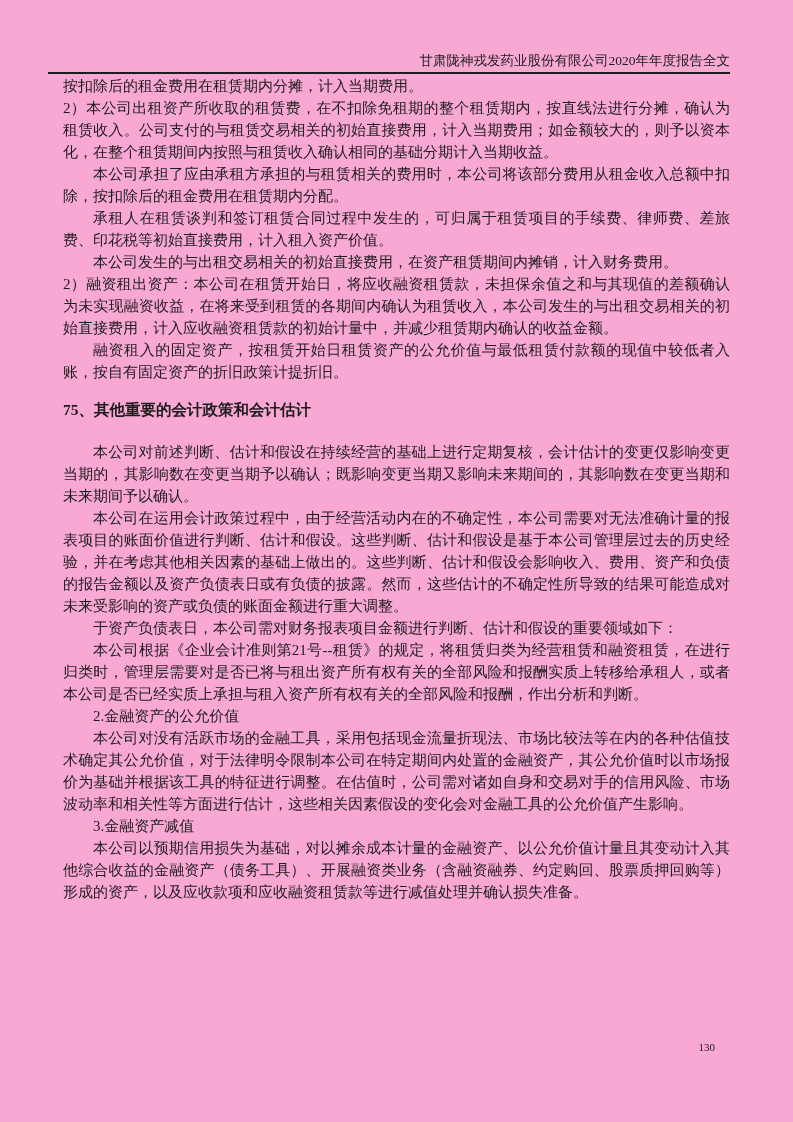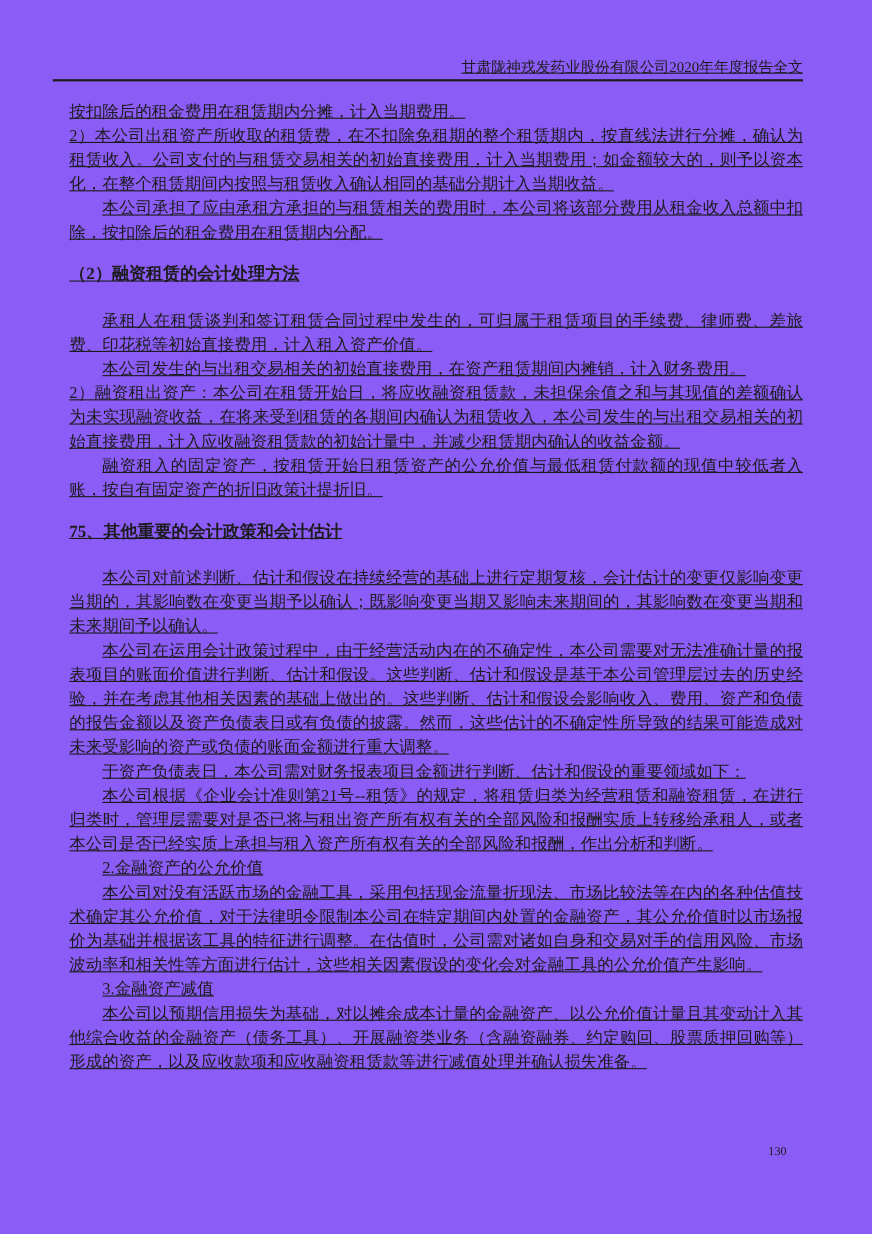--- a/index.html
+++ b/index.html
@@ -12,36 +12,35 @@
     height: 1122px;
     font-family: "Liberation Serif", "DejaVu Serif", serif;
     color: #1c1c1c;
   }
   .page {
     position: relative;
     box-sizing: border-box;
     width: 793px;
     height: 1122px;
     padding: 0 63px;
-    background: #8b5cf6;
+    background: #f9a8d4;
     overflow: hidden;
-    text-decoration: underline;
   }
   .page-header {
     margin-left: -15px;           
     padding-top: 52px;
     padding-bottom: 3px;
     border-bottom: 2px solid #1c1c1c;
     text-align: right;
     font-size: 13.5px;
     line-height: 17px;
     white-space: nowrap;
   }
   .doc-body {
-    margin-top: 17px;
+    margin-top: 1px;
     font-size: 15px;
     line-height: 22px;
     text-align: justify;
   }
   .doc-body p {
     margin: 0;
     padding: 0;
   }
   .doc-body p.indent {
     text-indent: 2em;
@@ -67,21 +66,20 @@
 
   <div class="page-header">
     <span>甘肃陇神戎发药业股份有限公司2020年年度报告全文</span>
   </div>
 
   <div class="doc-body">
 
   <p class="body">按扣除后的租金费用在租赁期内分摊，计入当期费用。</p>
       <p class="body">2）本公司出租资产所收取的租赁费，在不扣除免租期的整个租赁期内，按直线法进行分摊，确认为租赁收入。公司支付的与租赁交易相关的初始直接费用，计入当期费用；如金额较大的，则予以资本化，在整个租赁期间内按照与租赁收入确认相同的基础分期计入当期收益。</p>
       <p class="body indent">本公司承担了应由承租方承担的与租赁相关的费用时，本公司将该部分费用从租金收入总额中扣除，按扣除后的租金费用在租赁期内分配。</p>
-      <p class="heading">（2）融资租赁的会计处理方法</p>
       <p class="body indent">承租人在租赁谈判和签订租赁合同过程中发生的，可归属于租赁项目的手续费、律师费、差旅费、印花税等初始直接费用，计入租入资产价值。</p>
       <p class="body indent">本公司发生的与出租交易相关的初始直接费用，在资产租赁期间内摊销，计入财务费用。</p>
       <p class="body">2）融资租出资产：本公司在租赁开始日，将应收融资租赁款，未担保余值之和与其现值的差额确认为未实现融资收益，在将来受到租赁的各期间内确认为租赁收入，本公司发生的与出租交易相关的初始直接费用，计入应收融资租赁款的初始计量中，并减少租赁期内确认的收益金额。</p>
       <p class="body indent">融资租入的固定资产，按租赁开始日租赁资产的公允价值与最低租赁付款额的现值中较低者入账，按自有固定资产的折旧政策计提折旧。</p>
       <p class="heading">75、其他重要的会计政策和会计估计</p>
       <p class="body indent">本公司对前述判断、估计和假设在持续经营的基础上进行定期复核，会计估计的变更仅影响变更当期的，其影响数在变更当期予以确认；既影响变更当期又影响未来期间的，其影响数在变更当期和未来期间予以确认。</p>
       <p class="body indent">本公司在运用会计政策过程中，由于经营活动内在的不确定性，本公司需要对无法准确计量的报表项目的账面价值进行判断、估计和假设。这些判断、估计和假设是基于本公司管理层过去的历史经验，并在考虑其他相关因素的基础上做出的。这些判断、估计和假设会影响收入、费用、资产和负债的报告金额以及资产负债表日或有负债的披露。然而，这些估计的不确定性所导致的结果可能造成对未来受影响的资产或负债的账面金额进行重大调整。</p>
       <p class="body indent">于资产负债表日，本公司需对财务报表项目金额进行判断、估计和假设的重要领域如下：</p>
       <p class="body indent">本公司根据《企业会计准则第21号--租赁》的规定，将租赁归类为经营租赁和融资租赁，在进行归类时，管理层需要对是否已将与租出资产所有权有关的全部风险和报酬实质上转移给承租人，或者本公司是否已经实质上承担与租入资产所有权有关的全部风险和报酬，作出分析和判断。</p>
       <p class="body indent">2.金融资产的公允价值</p>

